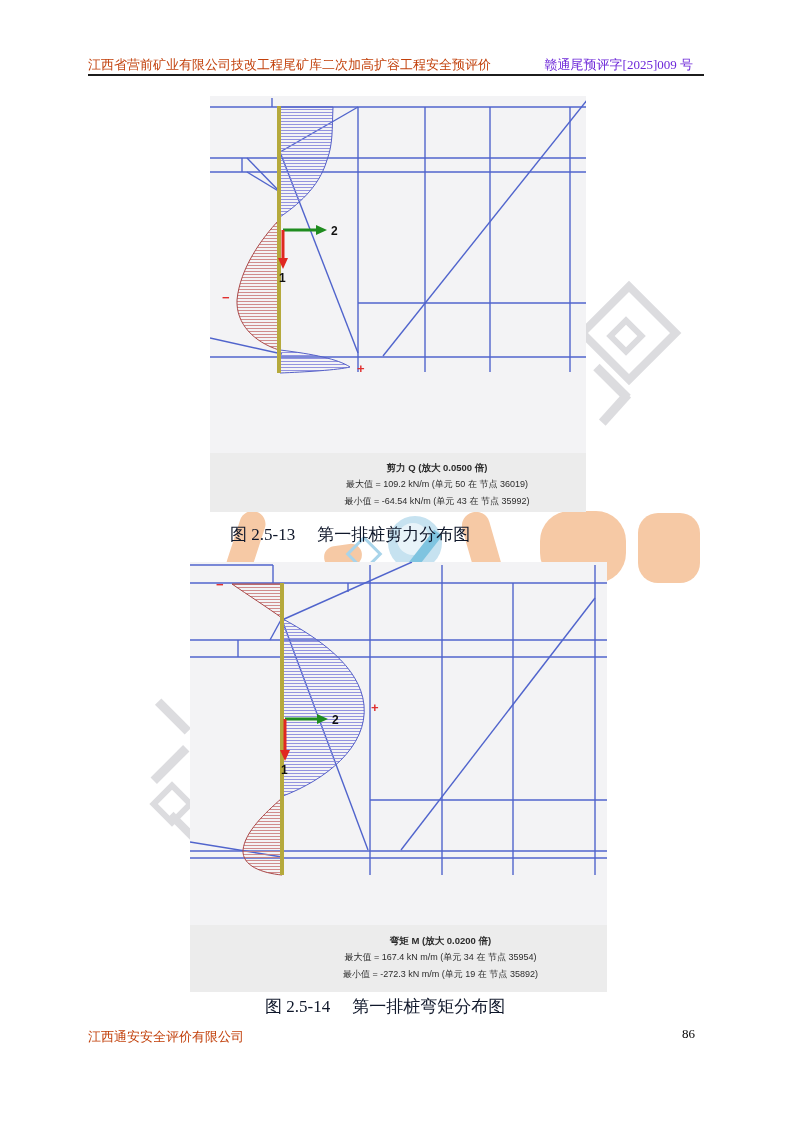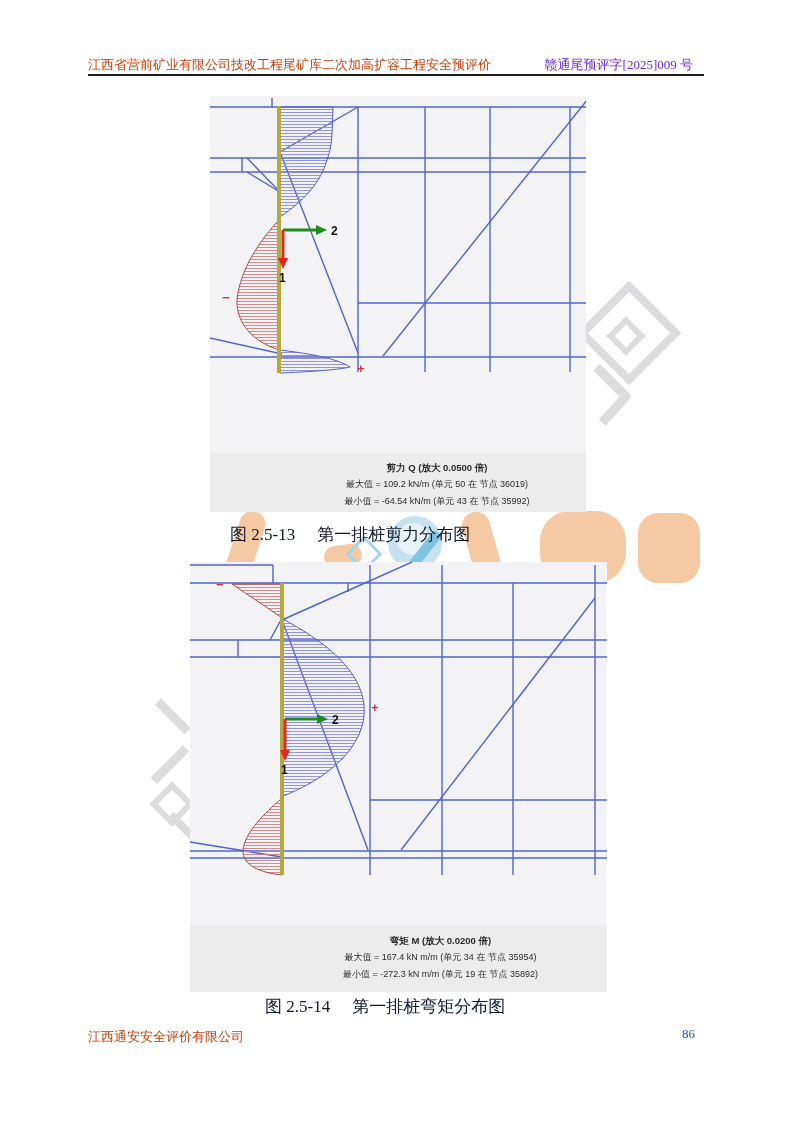--- a/index.html
+++ b/index.html
@@ -5,21 +5,21 @@
   html,body{margin:0;padding:0;background:#888;}
   #page{
     position:relative;width:793px;height:1122px;background:#ffffff;
     font-family:"Liberation Serif","DejaVu Serif",serif;overflow:hidden;margin:0 auto;
   }
   
   .hdr-left{position:absolute;left:88px;top:56px;font-size:13px;color:#c2410c;letter-spacing:0px;white-space:nowrap;}
   .hdr-right{position:absolute;right:100px;top:56px;font-size:13px;color:#6d28d9;white-space:nowrap;}
   .hdr-rule{position:absolute;left:88px;top:74px;width:616px;height:2px;background:#1c1c1c;}
   .ftr-left{position:absolute;left:88px;top:1028px;font-size:13px;color:#c2410c;white-space:nowrap;}
-  .ftr-page{position:absolute;left:682px;top:1026px;font-size:13px;color:#1d4ed8;}
+  .ftr-page{position:absolute;left:682px;top:1026px;font-size:13px;color:#000000;}
   
   .caption{position:absolute;font-size:17px;color:#0f172a;white-space:nowrap;z-index:5;}
   .caption .gap{display:inline-block;width:22px;}
   
   .fig{position:absolute;background:#f3f3f5;z-index:3;}
   .fig svg{position:absolute;left:0;top:0;}
   .statband{position:absolute;left:0;width:100%;background:#ececec;text-align:center;
     font-family:"Liberation Sans","DejaVu Sans",sans-serif;color:#2b2b2b;}
   .statband .t{font-weight:bold;font-size:9.5px;line-height:17px;}
   .statband .l{font-size:9px;line-height:17px;}

